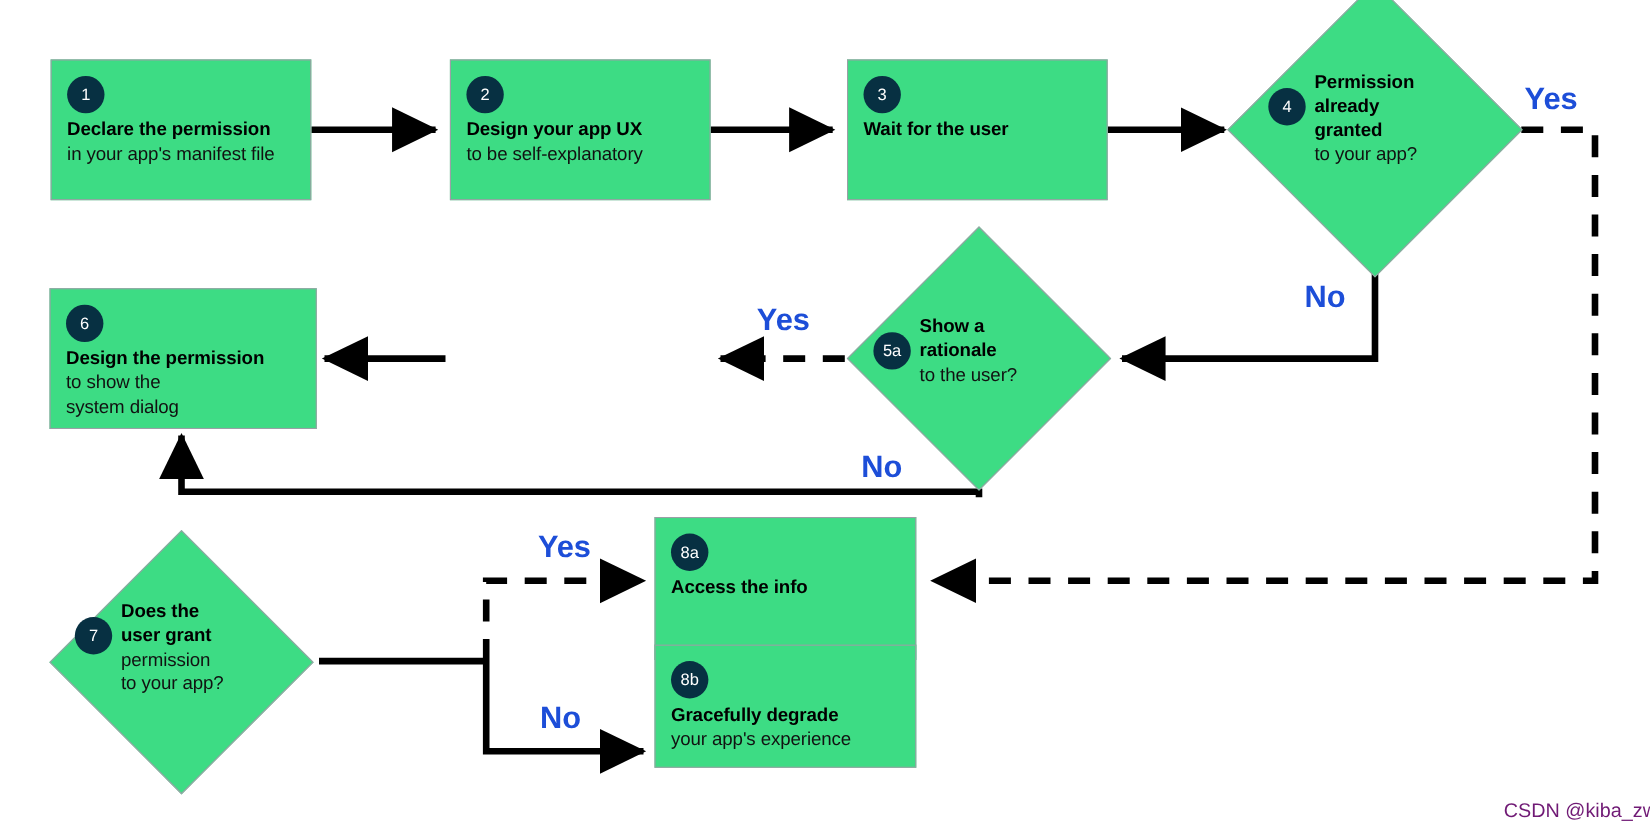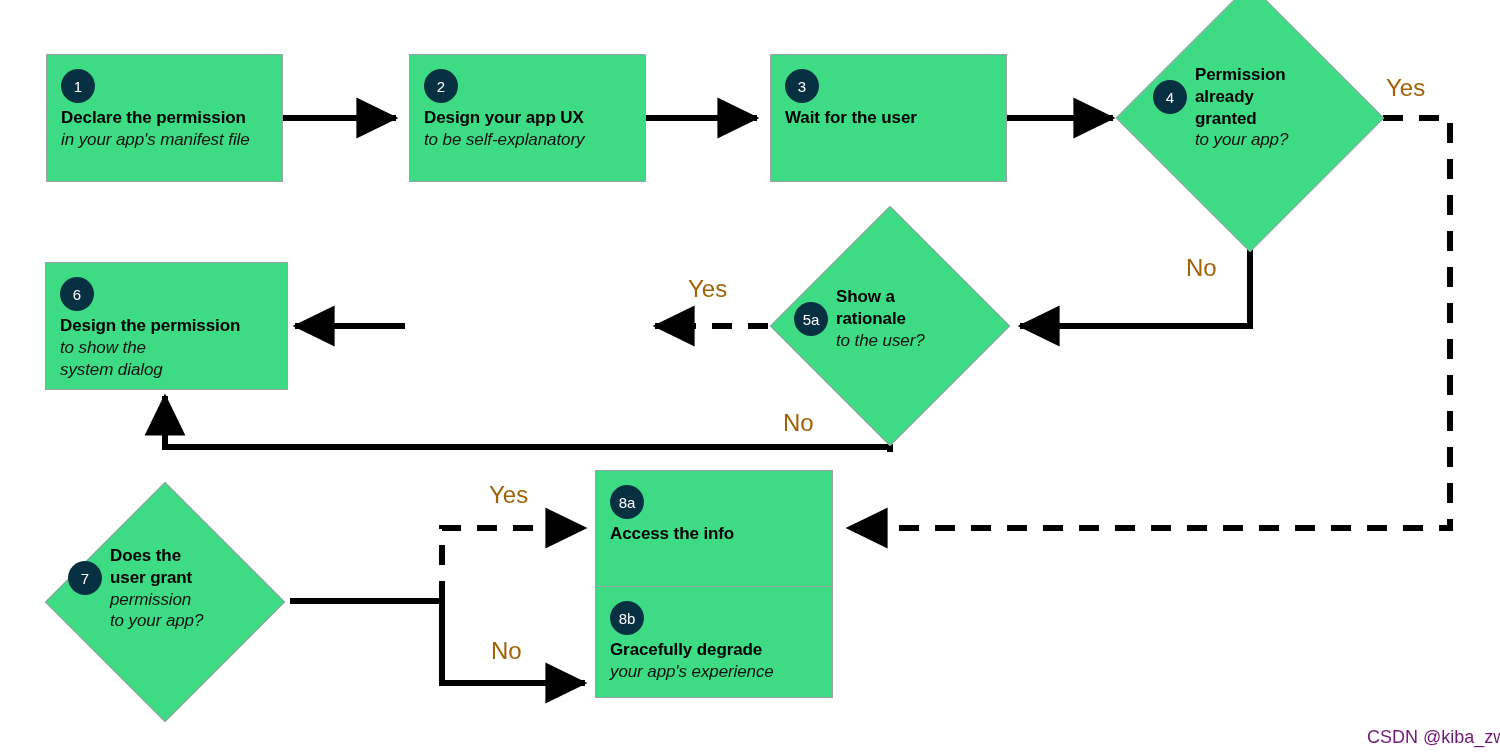--- a/index.html
+++ b/index.html
@@ -58,21 +58,20 @@
     font-size: 17px;
     color: #000000;
     line-height: 1.28;
     letter-spacing: -0.1px;
   }
   .subtitle {
     font-size: 17px;
     color: #111111;
     line-height: 1.28;
     letter-spacing: -0.1px;
-    font-style: italic;
   }
   .diamond-wrap {
     position: absolute;
   }
   .diamond-shape {
     position: absolute;
     left: 0;
     top: 0;
     width: 100%;
     height: 100%;
@@ -89,23 +88,24 @@
   }
   .diamond-content .badge {
     flex: 0 0 auto;
     margin-right: 8px;
     margin-top: 16px;
     margin-bottom: 0;
   }
   .diamond-text { flex: 1 1 auto; }
   .edge-label {
     position: absolute;
-    font-size: 24px;
-    color: #a16207;
+    font-size: 28px;
+    color: #1d4ed8;
     white-space: nowrap;
+    font-weight: bold;
   }
   .watermark {
     position: absolute;
     font-size: 18px;
     color: #701a75;
     white-space: nowrap;
   }
 </style>
 </head>
 <body>

